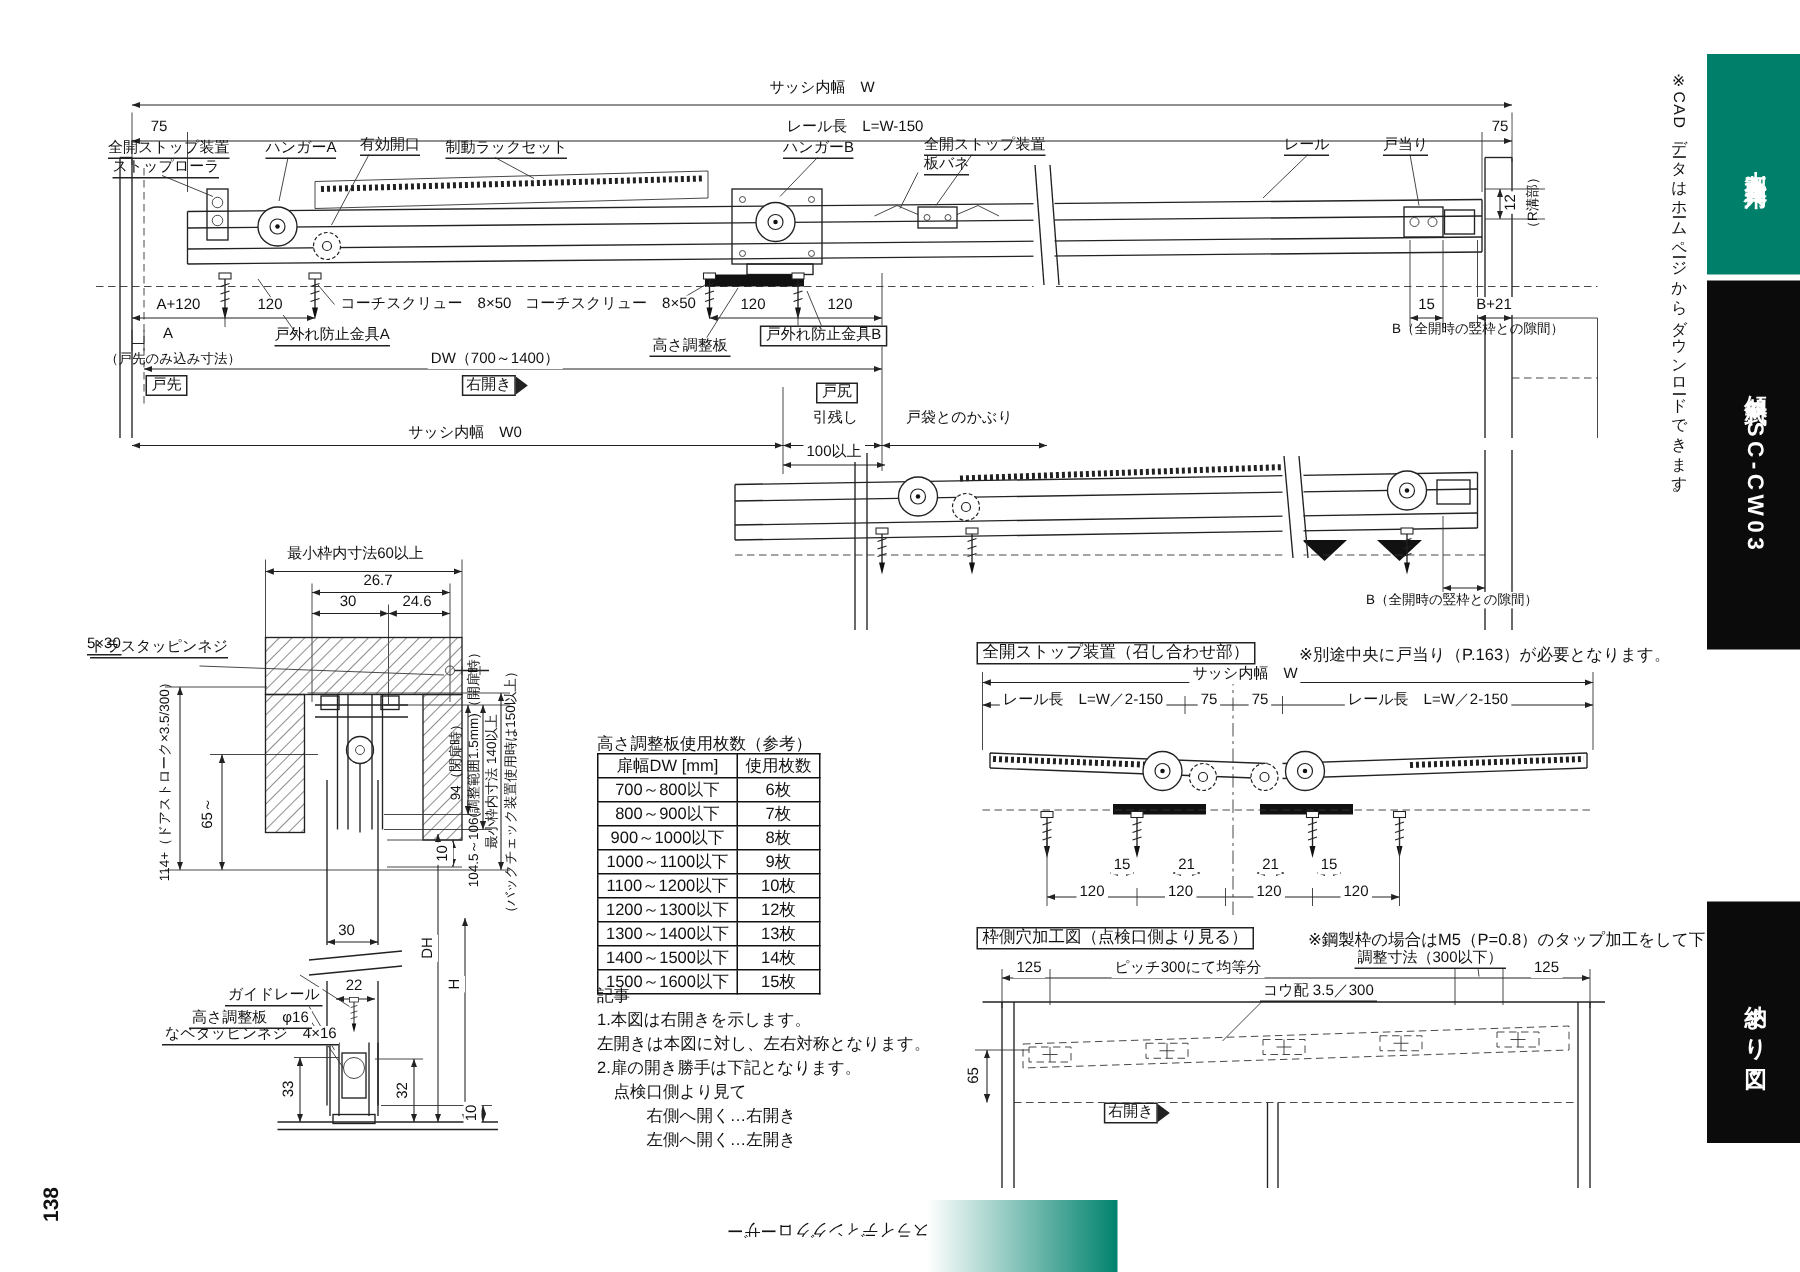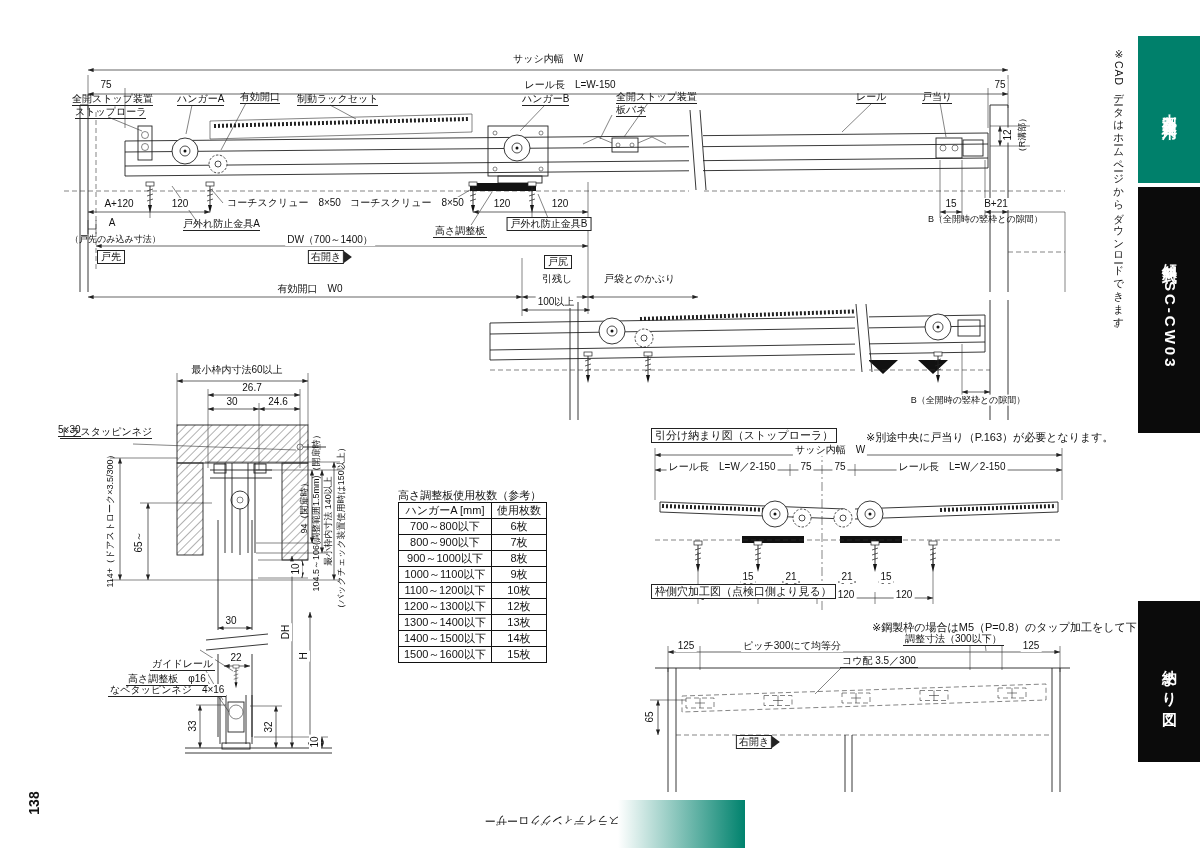--- a/index.html
+++ b/index.html
@@ -378,21 +378,21 @@
 <div class="L un" style="left:183px;top:218px">戸外れ防止金具A</div>
 <div class="L C bg" style="left:330px;top:240px">DW（700～1400）</div>
 <div class="L un bg" style="left:433px;top:225px">高さ調整板</div>
 <div class="L C bx" style="left:549px;top:224px">戸外れ防止金具B</div>
 <div class="L C bx" style="left:111px;top:257px">戸先</div>
 <div class="L C awrap" style="left:330px;top:257px">
       <span class="abox">右開き</span>
       <span class="tri"></span>
     </div>
 <div class="L C bx" style="left:558px;top:262px">戸尻</div>
-<div class="L C bg" style="left:310px;top:289px">有効開口　W0</div>
+<div class="L C bg" style="left:310px;top:289px">サッシ内幅　W0</div>
 <div class="L C bg" style="left:557px;top:279px">引残し</div>
 <div class="L bg" style="left:602px;top:273px">戸袋とのかぶり</div>
 <div class="L C bg" style="left:556px;top:302px">100以上</div>
 <div class="L C t9 bg" style="left:968px;top:400px">B（全開時の竪枠との隙間）</div>
 
 <div class="L C bg" style="left:237px;top:370px">最小枠内寸法60以上</div>
 <div class="L C bg" style="left:252px;top:388px">26.7</div>
 <div class="L C bg" style="left:232px;top:402px">30</div>
 <div class="L C bg" style="left:278px;top:402px">24.6</div>
 <div class="L un" style="left:60px;top:426px">トラスタッピンネジ</div>
@@ -412,21 +412,21 @@
 <div class="L un bg" style="left:150px;top:658px">ガイドレール</div>
 <div class="L un bg" style="left:126px;top:673px">高さ調整板　φ16</div>
 <div class="L R bg" style="left:193px;top:726px">33</div>
 <div class="L R bg" style="left:269px;top:727px">32</div>
 <div class="L R bg" style="left:315px;top:742px">10</div>
 
 <div id="ptable-title">高さ調整板使用枚数（参考）</div>
 <table class="ptable">
   <tbody>
         <tr>
-    <td>ハンガーA [mm]</td>
+    <td>扉幅DW [mm]</td>
     <td>使用枚数</td>
         </tr>
   <tr>
           <td>700～800以下</td>
           <td>6枚</td>
         </tr>
   <tr>
           <td>800～900以下</td>
           <td>7枚</td>
         </tr>
@@ -454,38 +454,47 @@
           <td>1400～1500以下</td>
           <td>14枚</td>
         </tr>
   <tr>
           <td>1500～1600以下</td>
           <td>15枚</td>
         </tr>
 </tbody>
     </table>
 
-
-<div class="L bx t11" style="left:651px;top:428px">引分け納まり図（ストップローラ）</div>
+<div id="notes">
+  <div>記事</div>
+  <div>1.本図は右開きを示します。</div>
+  <div>左開きは本図に対し、左右対称となります。</div>
+  <div>2.扉の開き勝手は下記となります。</div>
+  <div>　点検口側より見て</div>
+  <div>　　　右側へ開く…右開き</div>
+  <div>　　　左側へ開く…左開き</div>
+</div>
+
+<div class="L bx t11" style="left:651px;top:428px">全開ストップ装置（召し合わせ部）</div>
 <div class="L t11" style="left:866px;top:431px">※別途中央に戸当り（P.163）が必要となります。</div>
 <div class="L C bg" style="left:830px;top:450px">サッシ内幅　W</div>
 <div class="L C bg" style="left:722px;top:467px">レール長　L=W／2-150</div>
 <div class="L C bg" style="left:806px;top:467px">75</div>
 <div class="L C bg" style="left:840px;top:467px">75</div>
 <div class="L C bg" style="left:952px;top:467px">レール長　L=W／2-150</div>
 <div class="L C bg" style="left:748px;top:577px">15</div>
 <div class="L C bg" style="left:791px;top:577px">21</div>
 <div class="L C bg" style="left:847px;top:577px">21</div>
 <div class="L C bg" style="left:886px;top:577px">15</div>
 <div class="L C bg" style="left:728px;top:595px">120</div>
 <div class="L C bg" style="left:787px;top:595px">120</div>
 <div class="L C bg" style="left:846px;top:595px">120</div>
 <div class="L C bg" style="left:904px;top:595px">120</div>
 
-<div class="L bx t11" style="left:651px;top:584px">枠側穴加工図（点検口側より見る）</div>
+<div class="L bx t11" style="left:651px;top:618px">枠側穴加工図（点検口側より見る）</div>
 <div class="L t11" style="left:872px;top:621px">※鋼製枠の場合はM5（P=0.8）のタップ加工をして下さい。</div>
 <div class="L un bg" style="left:903px;top:633px">調整寸法（300以下）</div>
 <div class="L C bg" style="left:686px;top:646px">125</div>
 <div class="L C bg" style="left:792px;top:646px">ピッチ300にて均等分</div>
 <div class="L C bg" style="left:1031px;top:646px">125</div>
 <div class="L un bg" style="left:840px;top:655px">コウ配 3.5／300</div>
 <div class="L R bg" style="left:650px;top:717px">65</div>
 <div class="L C awrap" style="left:758px;top:742px">
       <span class="abox">右開き</span>
       <span class="tri"></span>

